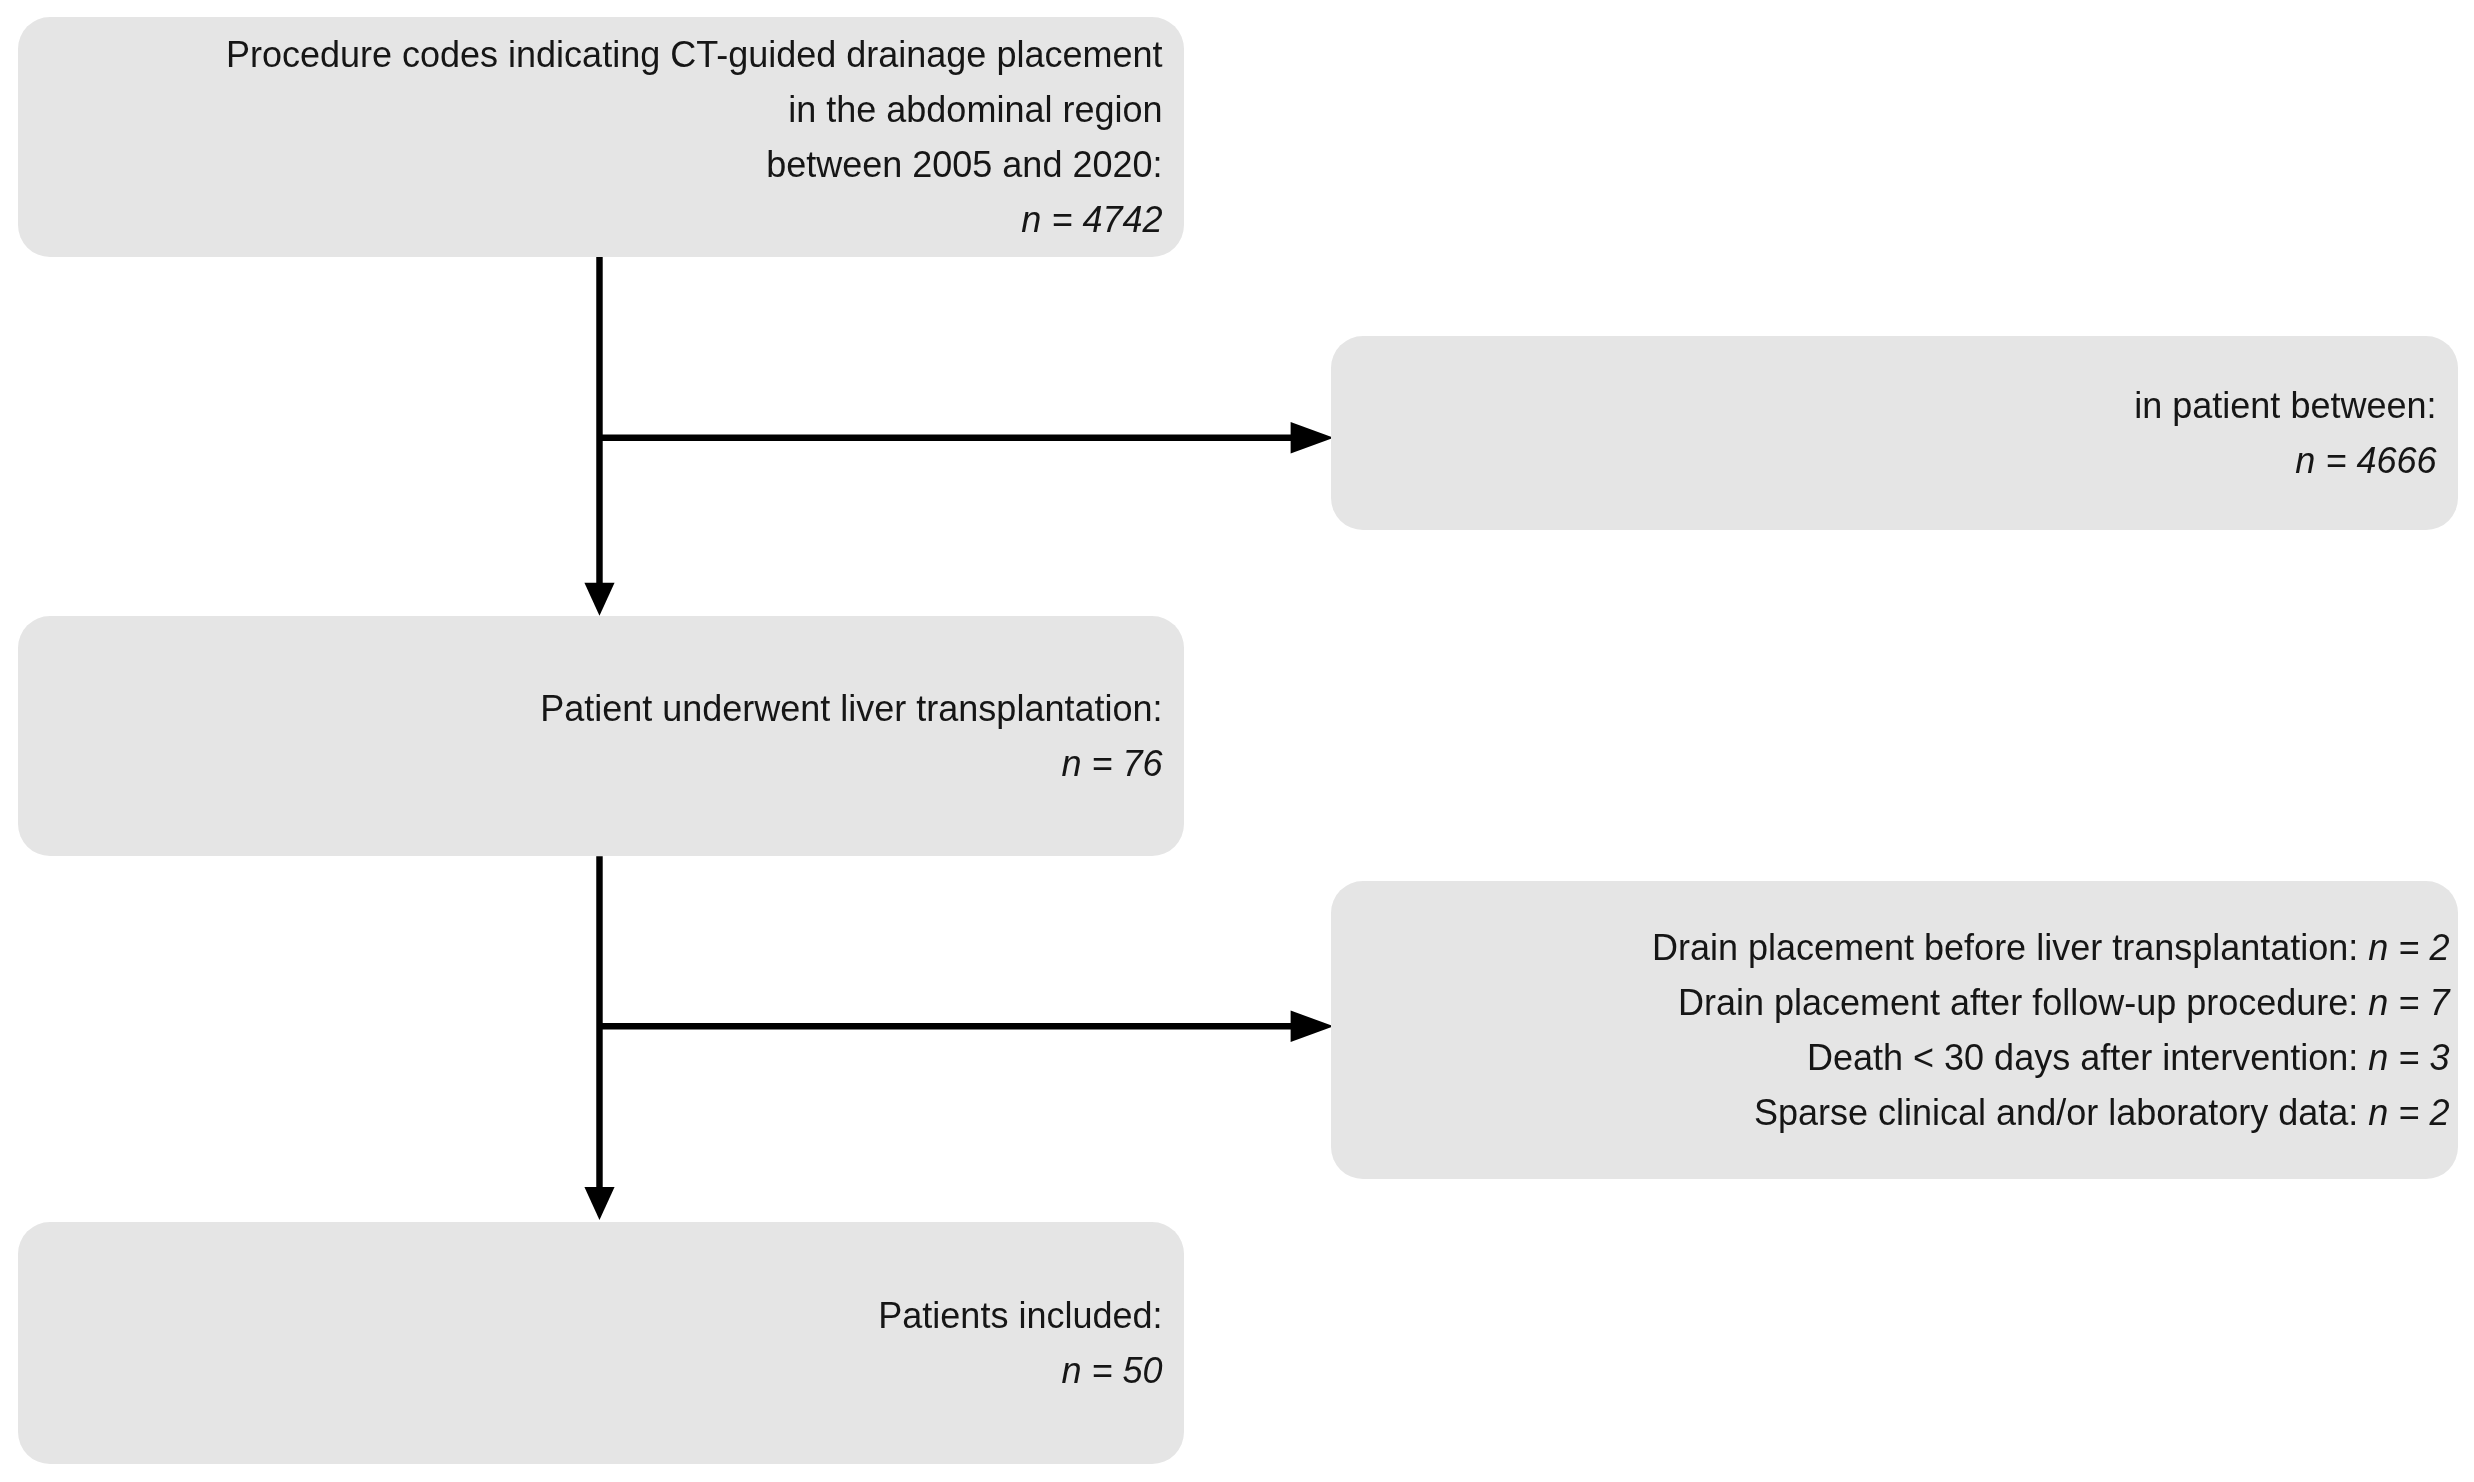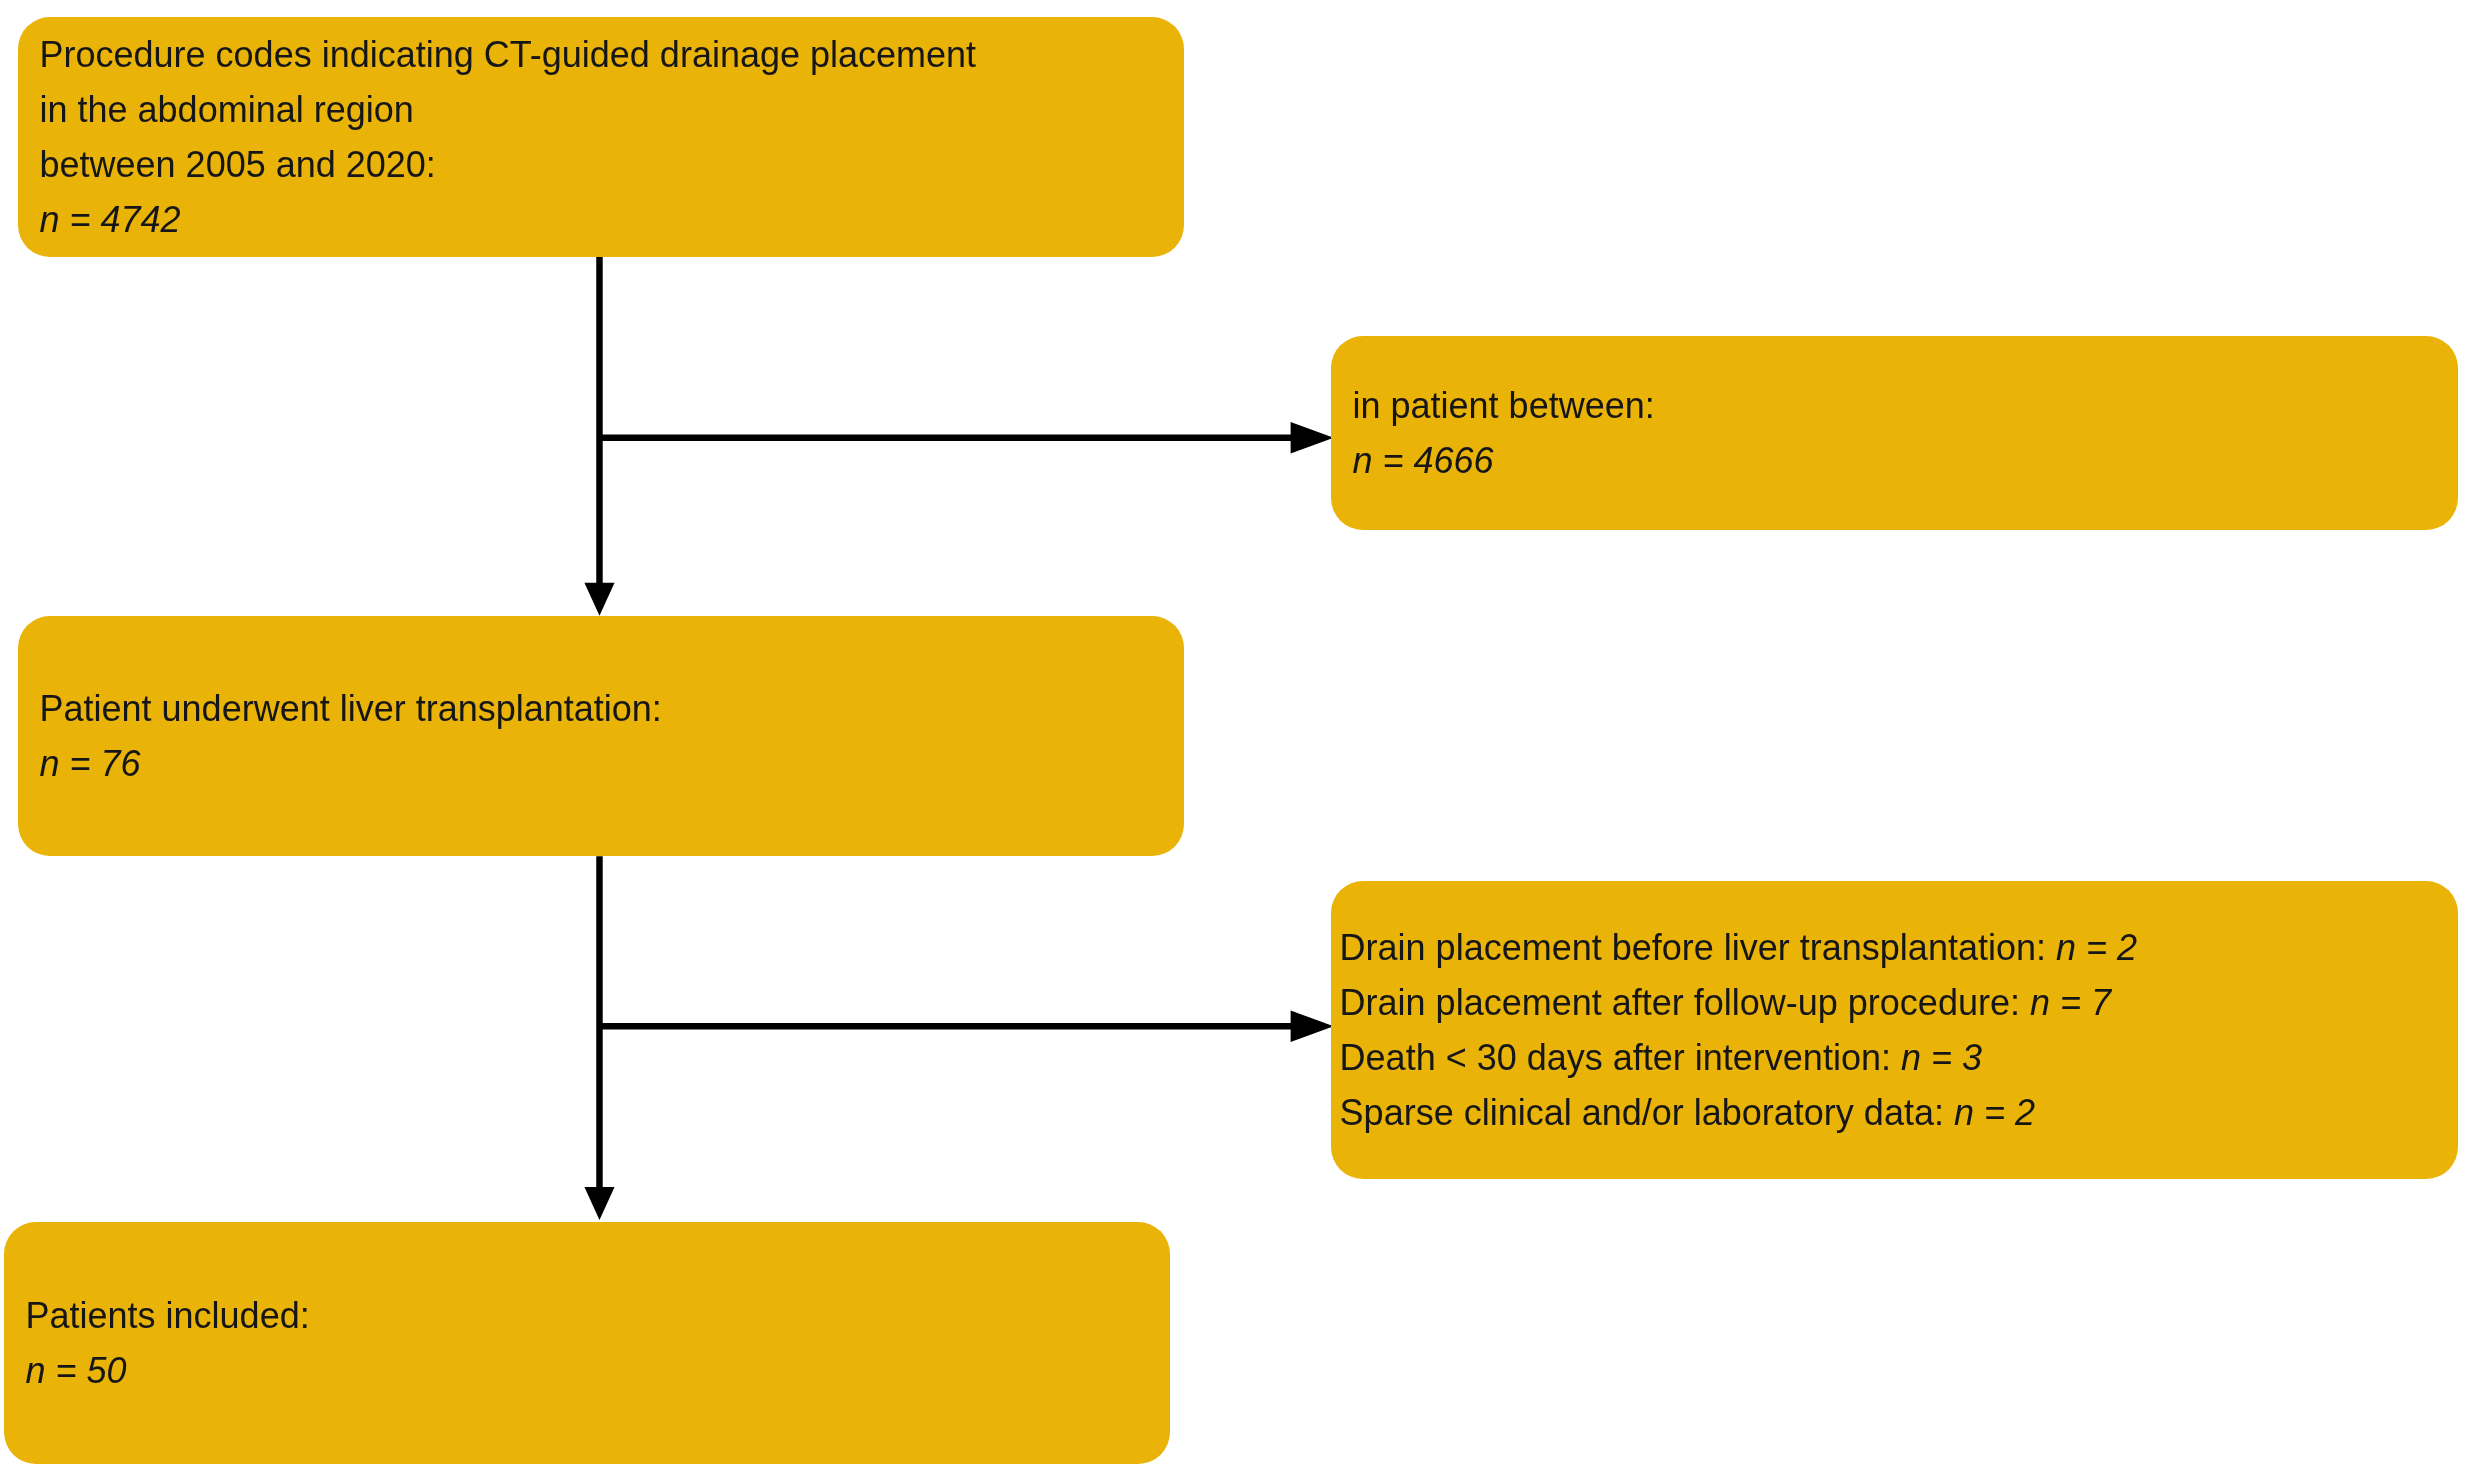--- a/index.html
+++ b/index.html
@@ -10,44 +10,44 @@
   #canvas {
     position: relative;
     width: 2475px;
     height: 1482px;
     background: #ffffff;
     font-family: "Liberation Sans", "DejaVu Sans", sans-serif;
     color: #161616;
   }
   .box {
     position: absolute;
-    background: #eab308;
+    background: #e5e5e5;
     border-radius: 32px;
     display: flex;
     flex-direction: column;
     justify-content: center;
-    align-items: flex-start;
+    align-items: flex-end;
     text-align: center;
     font-size: 36px;
     line-height: 55px;
     box-sizing: border-box;
     padding: 7.2px 21.5px;
   }
   .box .line {
     display: block;
     white-space: nowrap;
   }
   .count {
     font-style: italic;
   }
   #box-procedure-codes { left: 18px;   top: 16.5px;   width: 1166px; height: 240px; }
   #box-no-transplant   { left: 1331px; top: 336px;  width: 1127px; height: 194px; }
   #box-transplant      { left: 18px;   top: 616px;  width: 1166px; height: 240px; }
   #box-exclusions      { left: 1331px; top: 881px; width: 1127px; height: 298px; padding: 7.2px 8.6px; }
-  #box-included        { left: 4px;   top: 1222px; width: 1166px; height: 242px; }
+  #box-included        { left: 18px;   top: 1222px; width: 1166px; height: 242px; }
   #arrows {
     position: absolute;
     left: 0; top: 0;
     width: 2475px;
     height: 1482px;
   }
   #arrows line    { stroke: #000000; stroke-width: 9px; }
   #arrows polygon { fill: #000000; }
 </style>
 </head>

